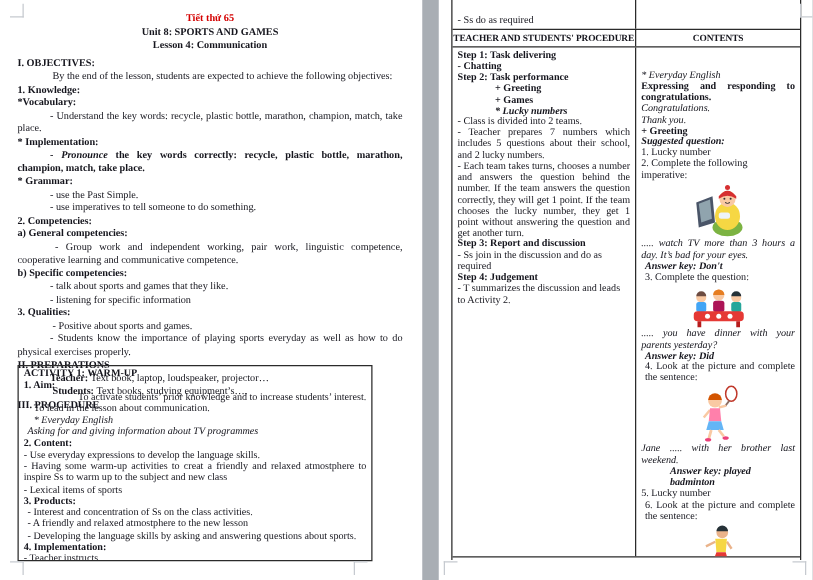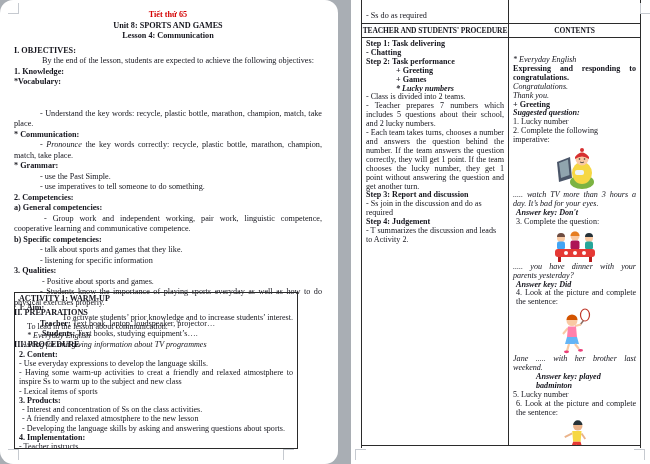--- a/index.html
+++ b/index.html
@@ -3,21 +3,21 @@
 <meta charset="utf-8">
 <style>
   html,body{margin:0;padding:0;}
   body{
     width:650px;height:464px;overflow:hidden;position:relative;
     background:#a9aeb4;
     font-family:"Liberation Serif","DejaVu Serif",serif;
     color:#15151d;
   }
   .page{position:absolute;top:0;bottom:0;background:#fff;}
-  .page-left{left:0;width:338px;border-radius:13px;}
+  .page-left{left:0;width:338px;}
   .page-right{left:351px;width:299px;}
   .page-gap{position:absolute;top:0;bottom:0;left:338px;width:13px;background:#a9aeb4;}
 
   
   .crop{position:absolute;width:10px;height:10px;border:0 solid #c6cad0;}
   .crop.tl{border-right-width:1px;border-bottom-width:1px;}
   .crop.tr{border-left-width:1px;border-bottom-width:1px;}
   .crop.bl{border-right-width:1px;border-top-width:1px;}
   .crop.bl2{border-left-width:1px;border-top-width:1px;}
   .crop.br{border-left-width:1px;border-top-width:1px;}
@@ -70,23 +70,23 @@
 <div class="page page-left">
   <div class="doc-body">
       <div class="ln ctr"><span class="b red">Tiết thứ 65</span></div>
       <div class="ln ctr"><span class="b">Unit 8: SPORTS AND GAMES</span></div>
       <div class="ln ctr"><span class="b">Lesson 4: Communication</span></div>
       <div style="height: 4px;"></div>
       <div class="ln"><span class="b">I. OBJECTIVES:</span></div>
       <div class="ln jst" style="text-indent: 28px; font-family: Liberation Serif, serif;"><span>By the end of the lesson, students are expected to achieve the following objectives:</span></div>
       <div class="ln"><span class="b">1. Knowledge:</span></div>
       <div class="ln"><span class="b">*Vocabulary:</span></div>
-      <div class="ln jst" style="text-indent: 26px; margin-top: 21px;"><span>- Understand the key words: recycle, plastic bottle, marathon, champion, match, take place.</span></div>
-      <div class="ln"><span class="b">* Communication:</span></div>
-      <div class="ln jst" style="text-indent: 26px;"><span>- </span><span class="i">Pronounce</span><span> the key words correctly: recycle, plastic bottle, marathon, champion, match, take place.</span></div>
+      <div class="ln jst" style="text-indent: 26px;"><span>- Understand the key words: recycle, plastic bottle, marathon, champion, match, take place.</span></div>
+      <div class="ln"><span class="b">* Implementation:</span></div>
+      <div class="ln jst" style="text-indent: 26px; font-weight: bold;"><span>- </span><span class="i">Pronounce</span><span> the key words correctly: recycle, plastic bottle, marathon, champion, match, take place.</span></div>
       <div class="ln"><span class="b">* Grammar:</span></div>
       <div class="ln" style="padding-left: 26px;"><span>- use the Past Simple.</span></div>
       <div class="ln" style="padding-left: 26px;"><span>- use imperatives to tell someone to do something.</span></div>
       <div class="ln"><span class="b">2. Competencies:</span></div>
       <div class="ln"><span class="b">a) General competencies:</span></div>
       <div class="ln jst" style="text-indent: 30px;"><span>- Group work and independent working, pair work, linguistic competence, cooperative learning and communicative competence.</span></div>
       <div class="ln"><span class="b">b) Specific competencies:</span></div>
       <div class="ln" style="padding-left: 26px;"><span>- talk about sports and games that they like.</span></div>
       <div class="ln" style="padding-left: 26px;"><span>- listening for specific information</span></div>
       <div class="ln"><span class="b">3. Qualities:</span></div>

